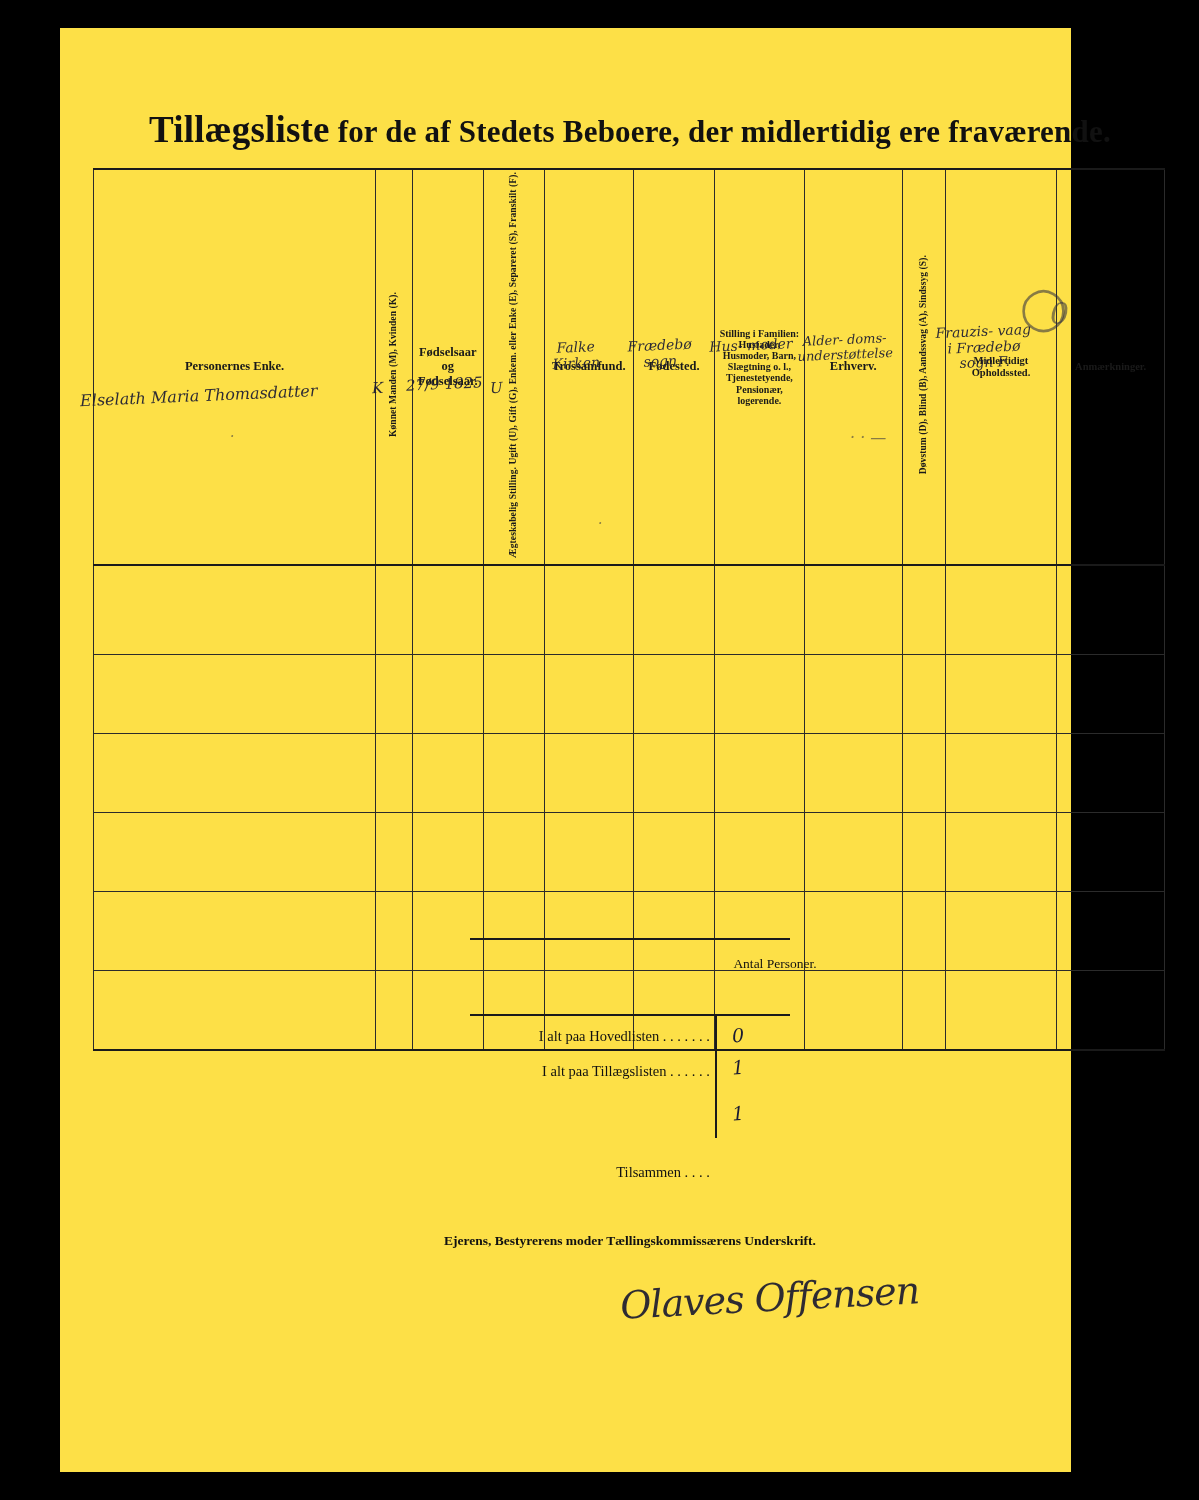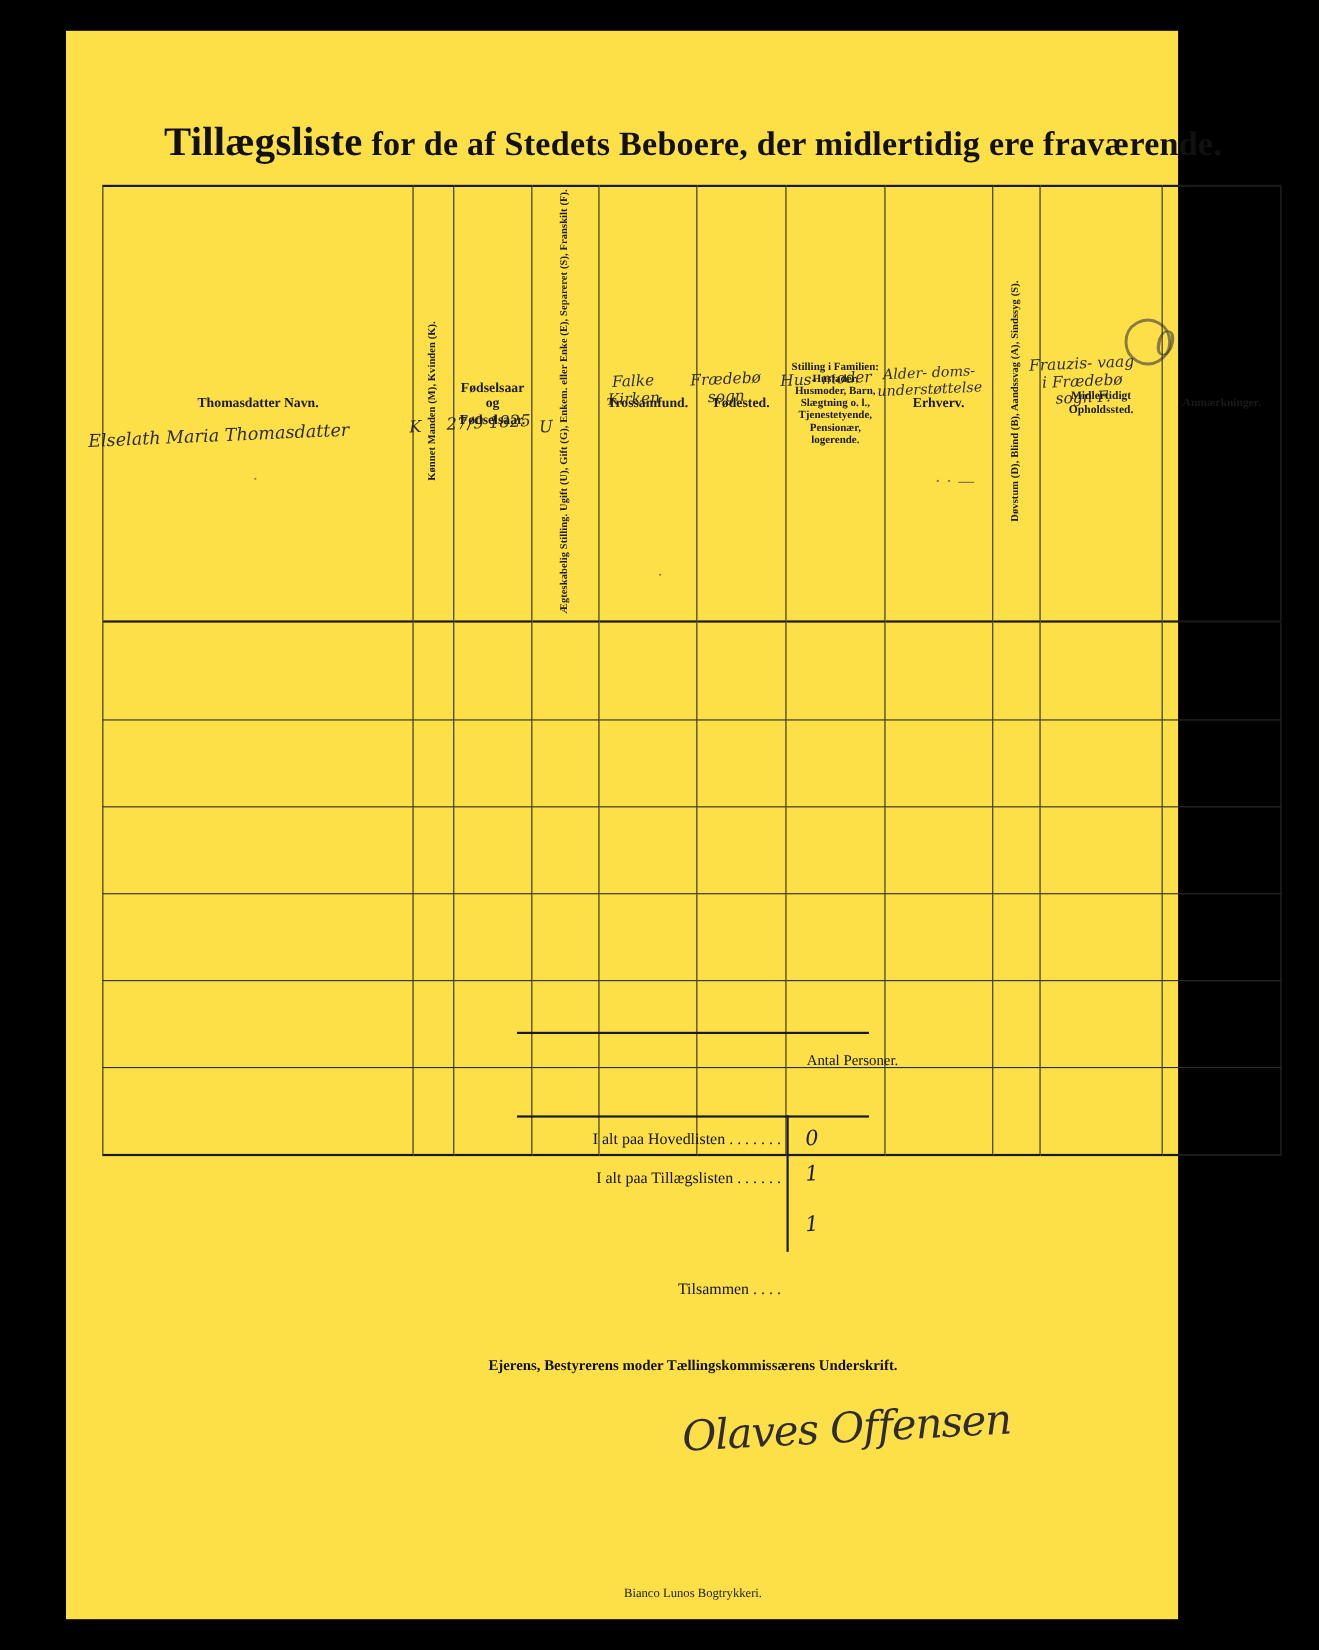--- a/index.html
+++ b/index.html
@@ -235,21 +235,21 @@
       <col style="width:88px">
       <col style="width:80px">
       <col style="width:88px">
       <col style="width:97px">
       <col style="width:42px">
       <col style="width:110px">
       <col style="width:106px">
     </colgroup>
     <tbody>
         <tr class="headrow">
-      <td>Thomasdatter Navn.</td>
+      <td>Personernes Enke.</td>
       <td class="vcell"><span class="vert small">Kønnet Manden (M), Kvinden (K).</span></td>
       <td>Fødselsaar og Fødselsaar.</td>
       <td class="vcell"><span class="vert small">Ægteskabelig Stilling. Ugift (U), Gift (G), Enkem. eller Enke (E), Separeret (S), Franskilt (F).</span></td>
       <td>Trossamfund.</td>
       <td>Fødested.</td>
       <td class="tiny">Stilling i Familien: Husfader, Husmoder, Barn, Slægtning o. l., Tjenestetyende, Pensionær, logerende.</td>
       <td>Erhverv.</td>
       <td class="vcell"><span class="vert small">Døvstum (D), Blind (B), Aandssvag (A), Sindssyg (S).</span></td>
       <td class="thin">Midlertidigt Opholdssted.</td>
       <td class="thin">Anmærkninger.</td>
@@ -363,14 +363,13 @@
 
   <div class="sumrow" style="top:1035px;">I alt paa Tillægslisten . . . . . .</div>
   <div class="sumval" style="top:1028px;">1</div>
 
   <div class="sumrow" style="top:1136px;">Tilsammen . . . .</div>
   <div class="sumval" style="top:1074px;">1</div>
 
   <div class="signlabel">Ejerens, Bestyrerens moder Tællingskommissærens Underskrift.</div>
   <div class="signature">Olaves Offensen</div>
 
-  <div class="printer">Bianco Lunos Bogtrykkeri.</div>
 </div>
 
 </body></html>

